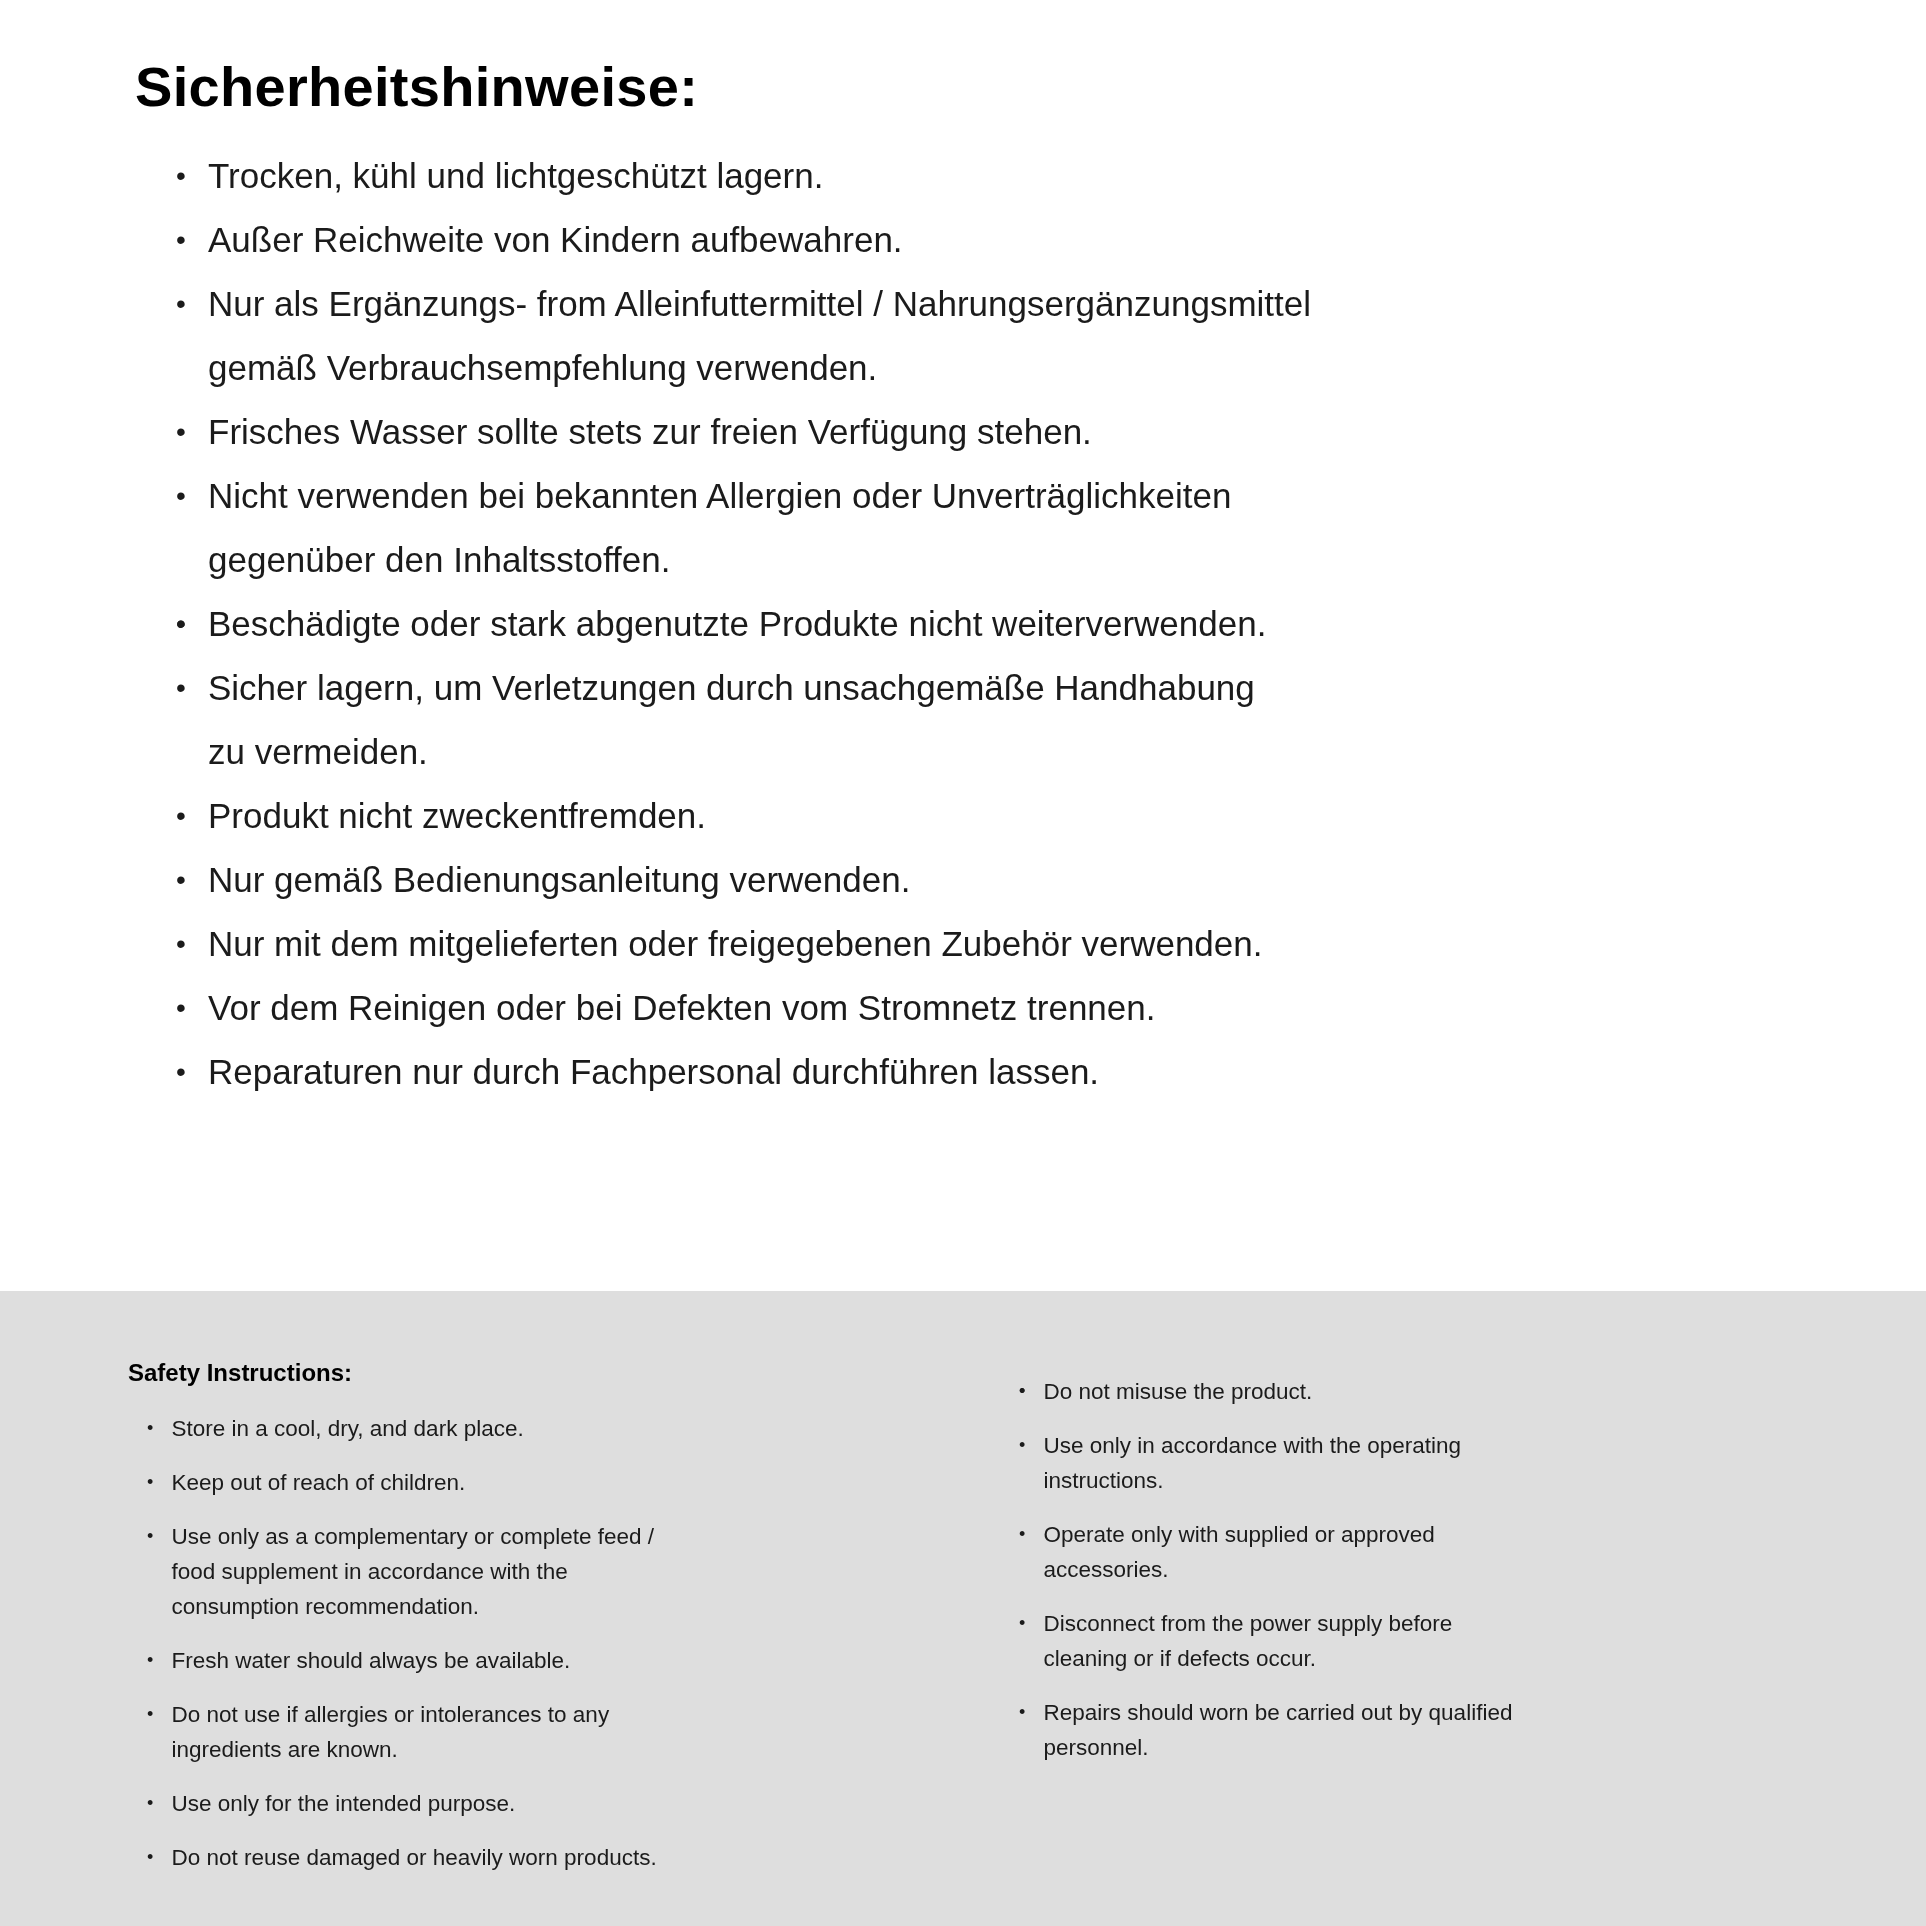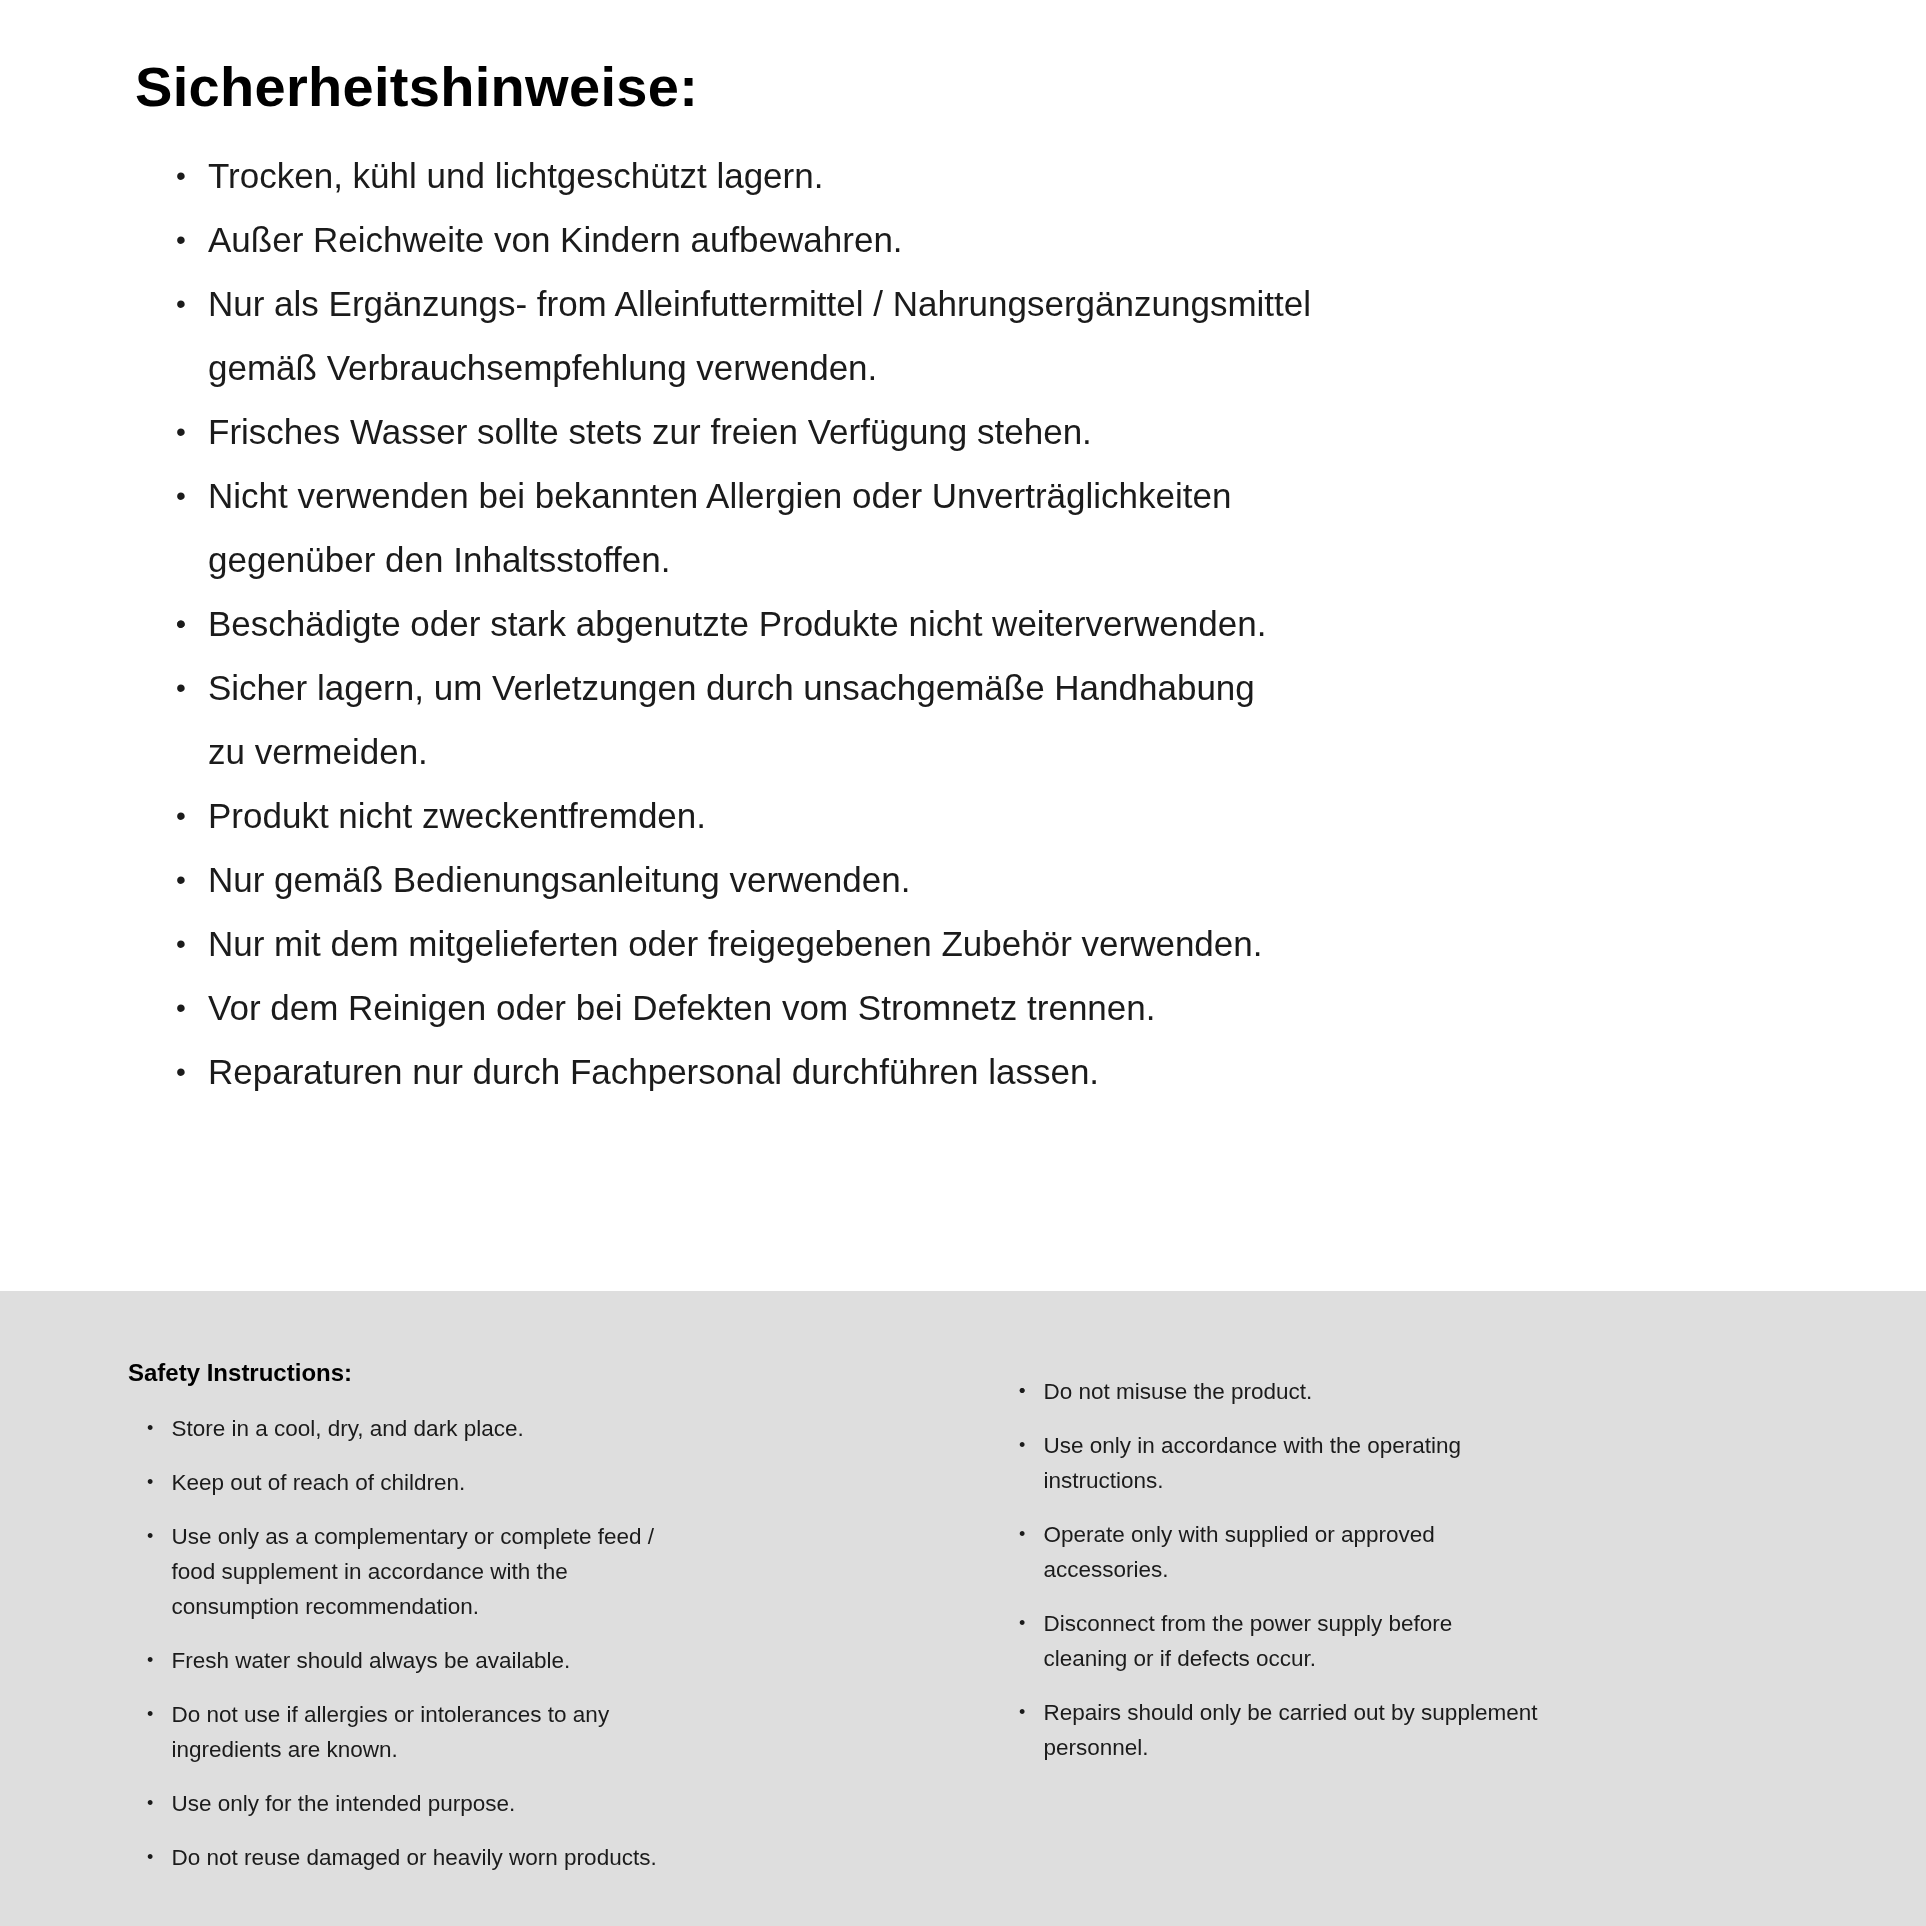--- a/index.html
+++ b/index.html
@@ -143,19 +143,19 @@
   <div class="en-col right">
     <ul class="en-list">
       <li><span class="bullet">•</span></li>
       <li><span class="bullet">•</span><span class="item-text">Do not misuse the product.</span></li>
       <li><span class="bullet">•</span><span class="item-text">Use only in accordance with the operating
 instructions.</span></li>
       <li><span class="bullet">•</span><span class="item-text">Operate only with supplied or approved
 accessories.</span></li>
       <li><span class="bullet">•</span><span class="item-text">Disconnect from the power supply before
 cleaning or if defects occur.</span></li>
-      <li><span class="bullet">•</span><span class="item-text">Repairs should only be carried out by supplement
+      <li><span class="bullet">•</span><span class="item-text">Repairs should worn be carried out by qualified
 personnel.</span></li>
     </ul>
   </div>
 
 </section>
 
 
 </body></html>

